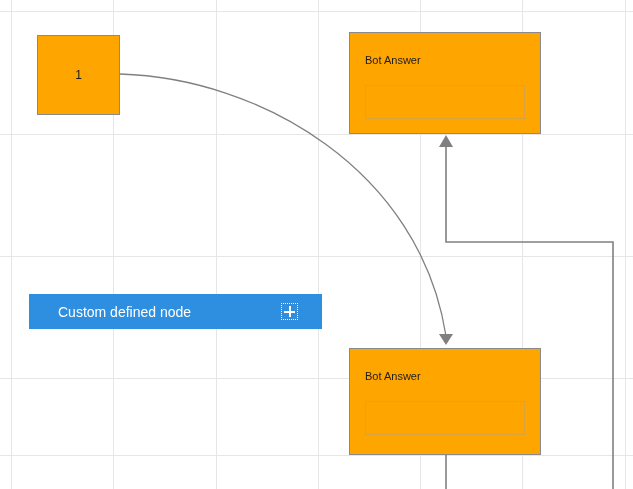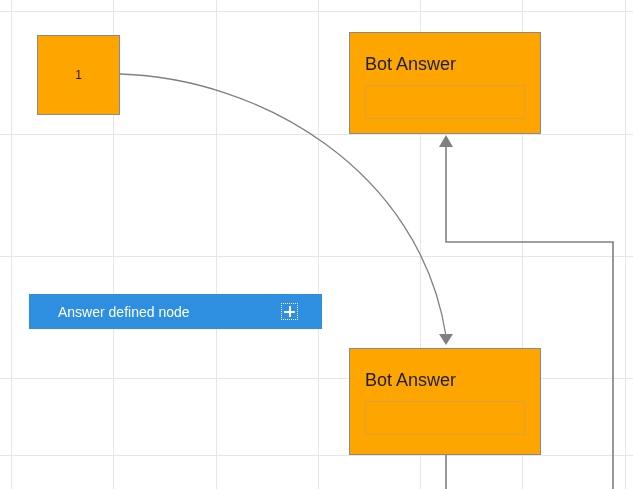--- a/index.html
+++ b/index.html
@@ -70,21 +70,21 @@
   }
   .node-simple-label {
     font-size: 12px;
     color: #1a1a1a;
     line-height: 1;
   }
   .node-title {
     position: absolute;
     left: 15px;
     top: 22px;
-    font-size: 18px;
+    font-size: 11px;
     color: #1d1d1d;
     line-height: 1;
     white-space: nowrap;
   }
   .node-slot {
     position: absolute;
     left: 15px;
     right: 15px;
     box-sizing: border-box;
     height: 34px;
@@ -176,20 +176,20 @@
     <div class="node-title">Bot Answer</div>
     <div class="node-slot" style="top: 52px; border-color: rgb(217, 162, 62);"></div>
   </div>
 
   <div class="node" id="node-bottom" style="left: 349px; top: 348px; width: 192px; height: 107px; background: rgb(255, 165, 0); border-color: rgb(138, 138, 138);">
     <div class="node-title">Bot Answer</div>
     <div class="node-slot" style="top: 52px; border-color: rgb(217, 162, 62);"></div>
   </div>
 
   <div class="palette-bar" id="palette-bar" style="left: 29px; top: 294px; width: 293px; height: 35px; background: rgb(46, 143, 224); color: rgb(255, 255, 255);">
-    <span class="palette-label">Answer defined node</span>
+    <span class="palette-label">Custom defined node</span>
     <span class="palette-add">
       <span class="plus-h"></span>
       <span class="plus-v"></span>
     </span>
   </div>
 
 </div>
 
 </body></html>

